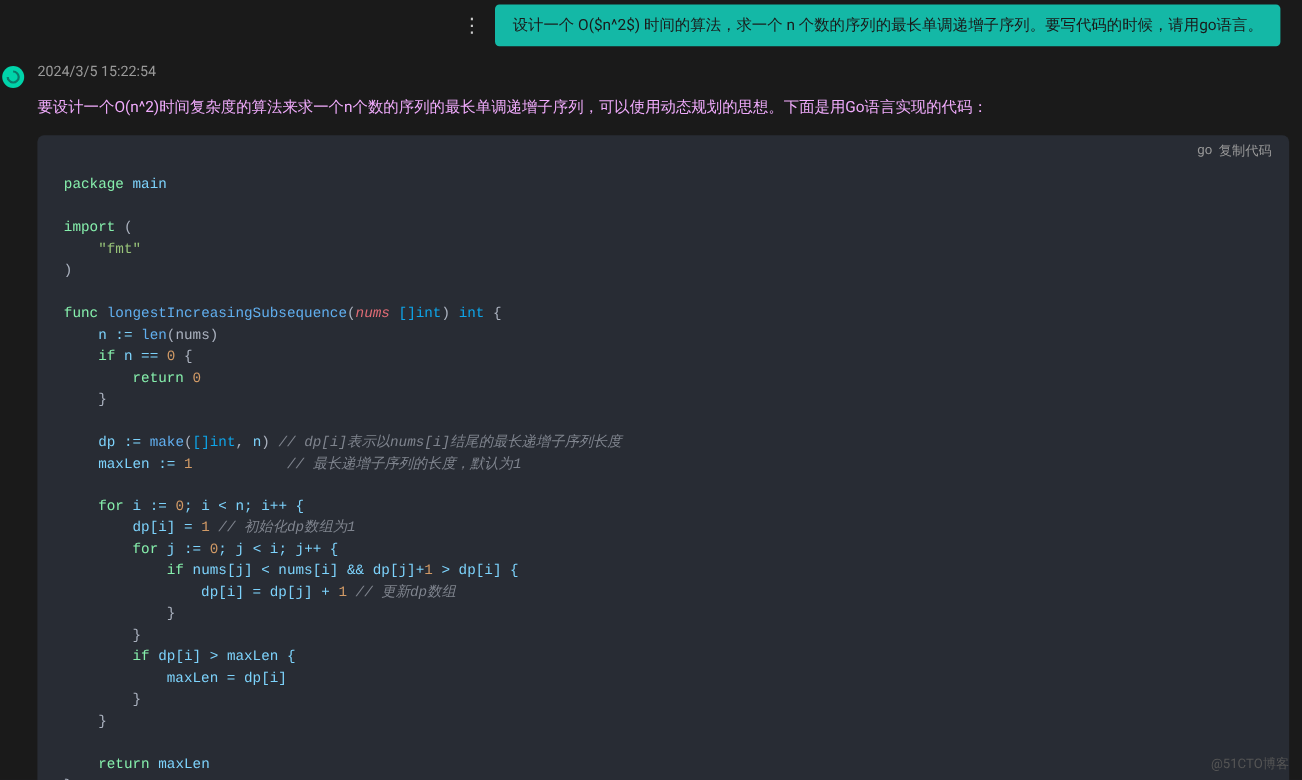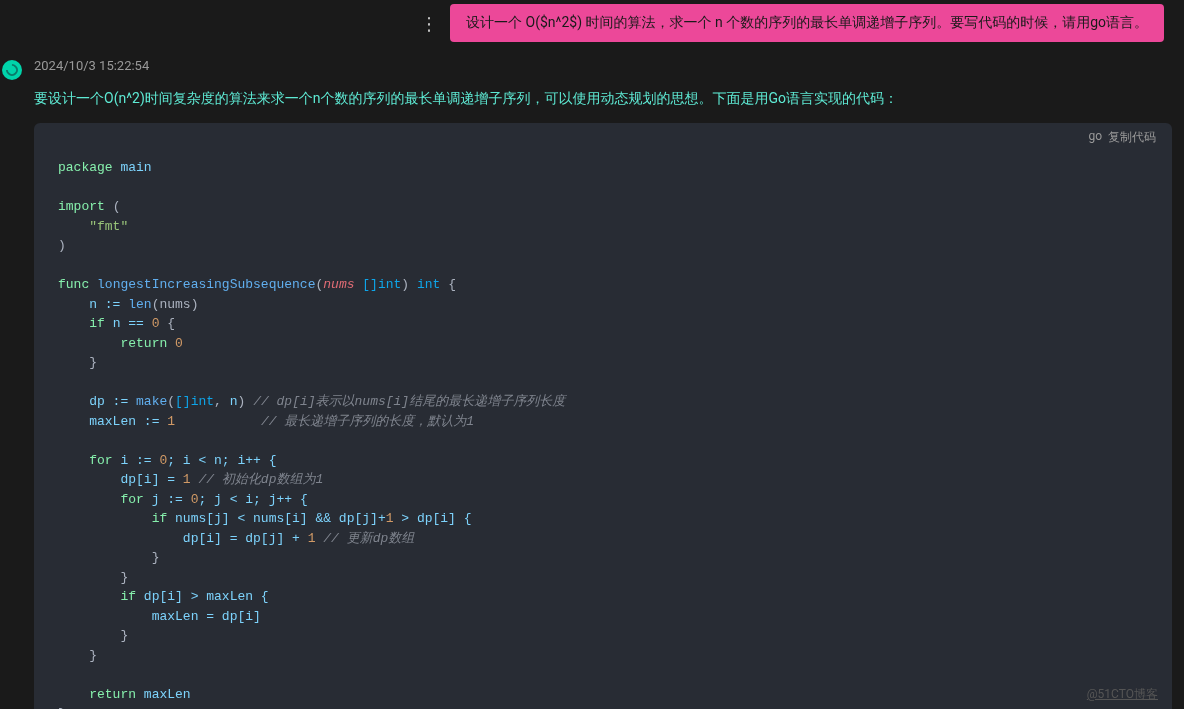--- a/index.html
+++ b/index.html
@@ -22,21 +22,21 @@
       align-items: center;
       padding: 4px 20px 8px 0;
     }
     .more-icon {
       color: #ccc;
       margin-right: 12px;
       font-size: 18px;
       cursor: pointer;
     }
     .user-message {
-      background: #ec4899;
+      background: #14b8a6;
       color: #1a1a1a;
       padding: 10px 16px;
       border-radius: 4px;
       font-size: 14px;
       max-width: 75%;
     }
     .assistant-block {
       display: flex;
       padding: 8px 0 0 0;
     }
@@ -64,21 +64,21 @@
       flex: 1;
       padding-left: 12px;
       padding-right: 12px;
     }
     .timestamp {
       color: #999;
       font-size: 13px;
       margin-bottom: 14px;
     }
     .description {
-      color: #5eead4;
+      color: #f0abfc;
       margin-bottom: 14px;
       line-height: 1.6;
     }
     .code-block {
       background: #282c34;
       border-radius: 6px;
       overflow: hidden;
       position: relative;
     }
     .code-header {
@@ -107,40 +107,39 @@
     .fn { color: #61afef; }
     .param { color: #e06c75; font-style: italic; }
     .type { color: #0ea5e9; }
     .num { color: #d19a66; }
     .cmt { color: #7f848e; font-style: italic; }
     .ident { color: #7dd3fc; }
     .paren { color: #abb2bf; }
     .watermark {
       position: absolute;
       bottom: 6px;
-      right: 26px;
+      right: 12px;
       color: #555;
       font-size: 12px;
-      text-decoration: underline;
     }
   </style>
 </head>
 <body>
 
 <div class="user-message-row">
   <span class="more-icon">⋮</span>
   <div class="user-message">设计一个 O($n^2$) 时间的算法，求一个 n 个数的序列的最长单调递增子序列。要写代码的时候，请用go语言。</div>
 </div>
 
 <div class="assistant-block">
   <div class="avatar">
       <div class="avatar-inner"></div>
     </div>
   <div class="assistant-content">
-    <div class="timestamp">2024/10/3 15:22:54</div>
+    <div class="timestamp">2024/3/5 15:22:54</div>
     <div class="description">要设计一个O(n^2)时间复杂度的算法来求一个n个数的序列的最长单调递增子序列，可以使用动态规划的思想。下面是用Go语言实现的代码：</div>
     <div class="code-block">
       <div class="code-header">
         <span class="code-lang">go</span>
         <span class="copy-btn">复制代码</span>
       </div>
       <div class="code-content"><span class="kw">package</span> <span class="ident">main</span>
 
 <span class="kw">import</span> <span class="paren">(</span>
     <span class="str">"fmt"</span>

